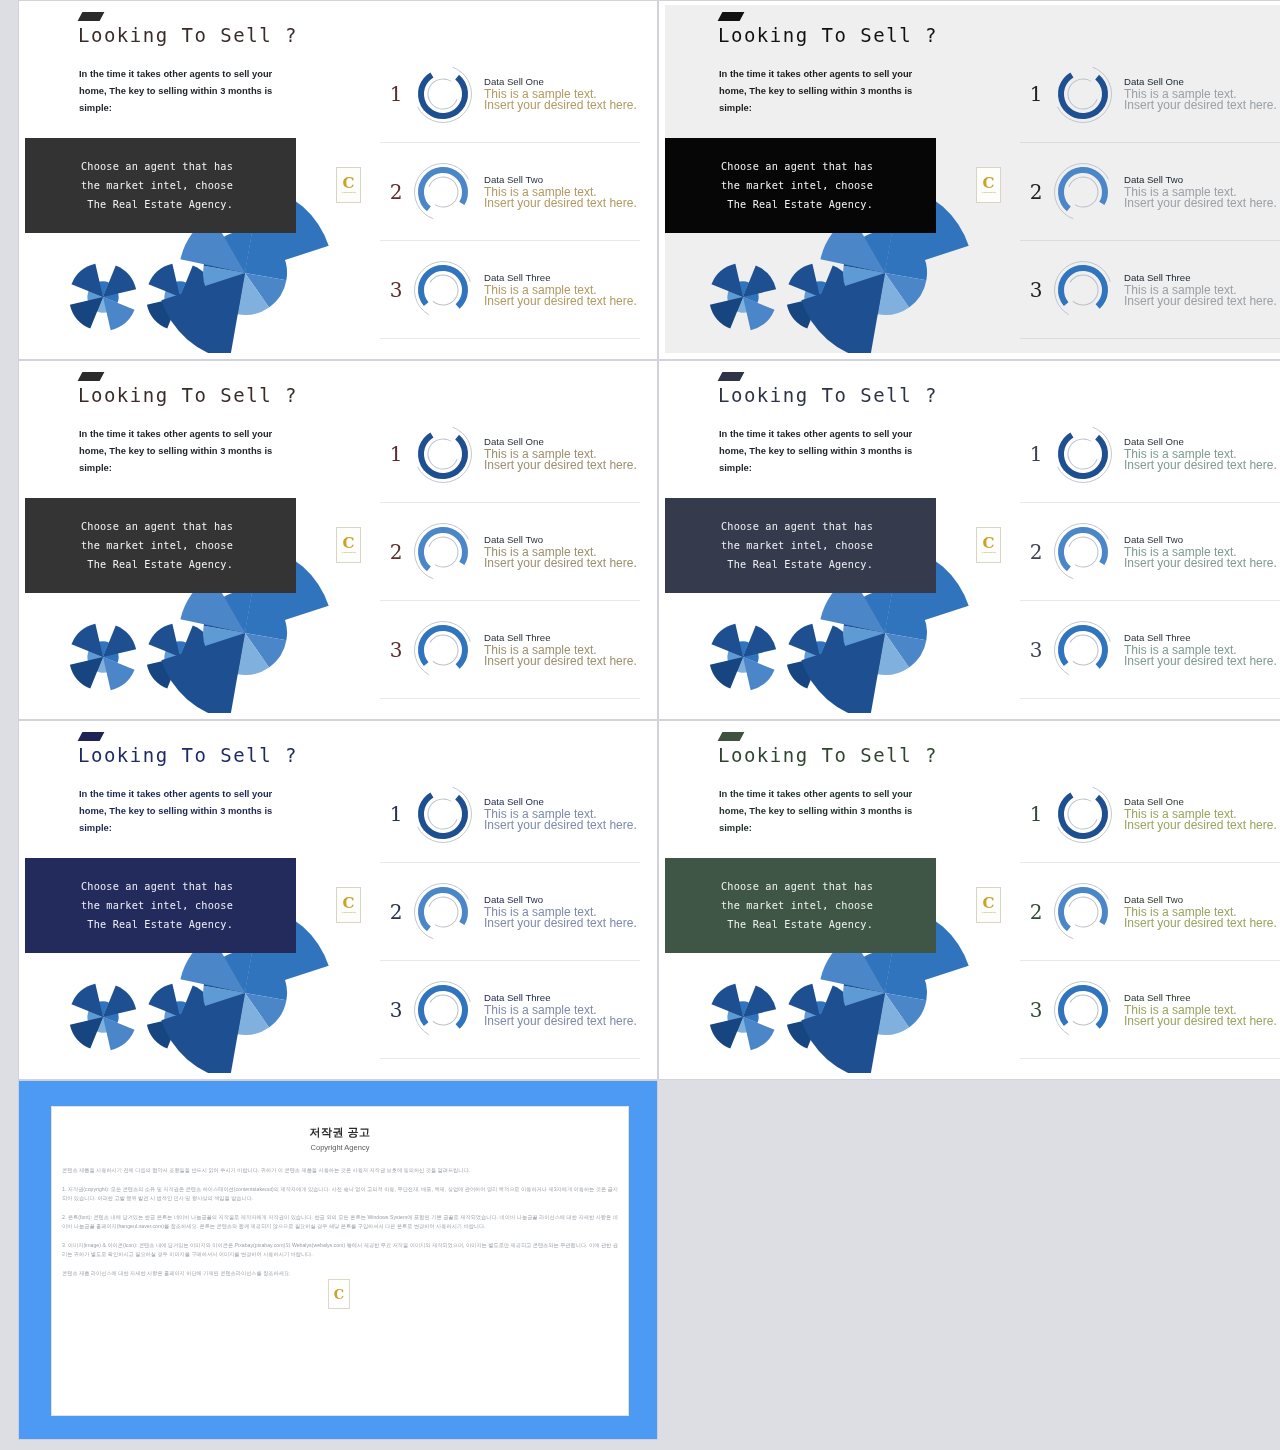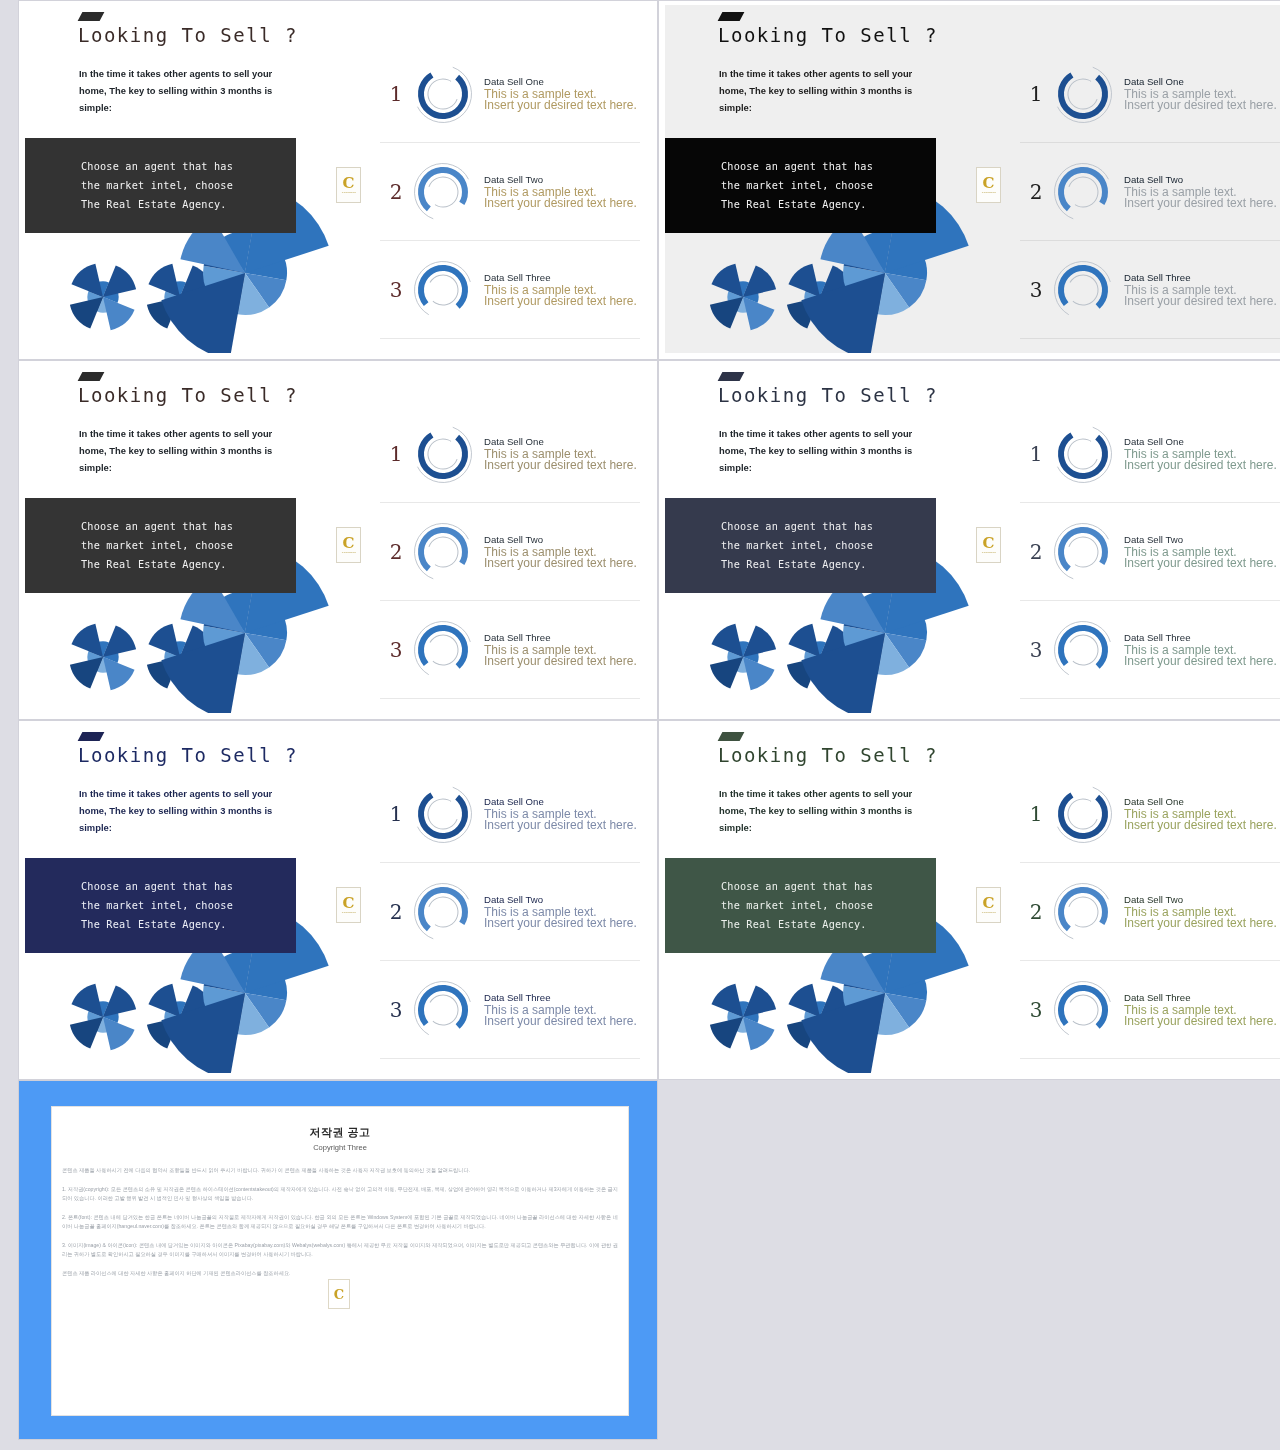--- a/index.html
+++ b/index.html
@@ -59,20 +59,21 @@
     background:var(--box,#333333);
     display:flex; align-items:center;
   }
   .quote{
     font-family:"DejaVu Sans Mono","Liberation Mono",monospace;
     font-size:10.2px; line-height:19px;
     color:var(--quotefg,#f2f2f2);
     padding-left:62px;
     white-space:pre-line;
     letter-spacing:0.2px;
+    text-align:right;
   }
   
   .logo{
     position:absolute; left:311px; top:162px;
     width:25px; height:36px;
     background:#fdfdfb;
     border:1px solid #d9d4c4;
     display:flex; flex-direction:column;
     align-items:center; justify-content:center;
     z-index:6;
@@ -803,21 +804,21 @@
               <div class="rt-sub">This is a sample text.</div>
               <div class="rt-sub">Insert your desired text here.</div>
             </div>
           </div>
       </div>
     </div>
     </div>
     <div class="copyslide">
   <div class="copyinner">
     <div class="cp-h1">저작권 공고</div>
-    <div class="cp-h2">Copyright Three</div>
+    <div class="cp-h2">Copyright Agency</div>
     <div class="cp-p">콘텐츠 제품을 사용하시기 전에 다음의 협약서 조항들을 반드시 읽어 주시기 바랍니다. 귀하가 이 콘텐츠 제품을 사용하는 것은 사용자 저작권 보호에 동의하신 것을 알려드립니다.</div>
         <div class="cp-p">1. 저작권(copyright): 모든 콘텐츠의 소유 및 저작권은 콘텐츠 하이스테이션(contentstakeout)의 제작자에게 있습니다. 사전 승낙 없이 고의적 이용, 무단전재, 배포, 복제, 상업에 관여하여 영리 목적으로 이용하거나 제3자에게 이용하는 것은 금지되어 있습니다. 이러한 고발 행위 발견 시 법적인 민사 및 형사상의 책임을 받습니다.</div>
         <div class="cp-p">2. 폰트(font): 콘텐츠 내에 담겨있는 한글 폰트는 네이버 나눔글꼴의 저작물로 제작자에게 저작권이 있습니다. 한글 외의 모든 폰트는 Windows System에 포함된 기본 글꼴로 제작되었습니다. 네이버 나눔글꼴 라이선스에 대한 자세한 사항은 네이버 나눔글꼴 홈페이지(hangeul.naver.com)를 참조하세요. 폰트는 콘텐츠와 함께 제공되지 않으므로 필요하실 경우 해당 폰트를 구입하셔서 다른 폰트로 변경하여 사용하시기 바랍니다.</div>
         <div class="cp-p">3. 이미지(image) &amp; 아이콘(icon): 콘텐츠 내에 담겨있는 이미지와 아이콘은 Pixabay(pixabay.com)와 Webalys(webalys.com) 등에서 제공한 무료 저작물 이미지와 제작되었으며, 이미지는 별도로만 제공되고 콘텐츠와는 무관합니다. 이에 관한 권리는 귀하가 별도로 확인하시고 필요하실 경우 이미지를 구매하셔서 이미지를 변경하여 사용하시기 바랍니다.</div>
         <div class="cp-p">콘텐츠 제품 라이선스에 대한 자세한 사항은 홈페이지 하단에 기재된 콘텐츠라이선스를 참조하세요.</div>
     <div class="cp-logo">
       <span>C</span>
     </div>
   </div>
     </div>

